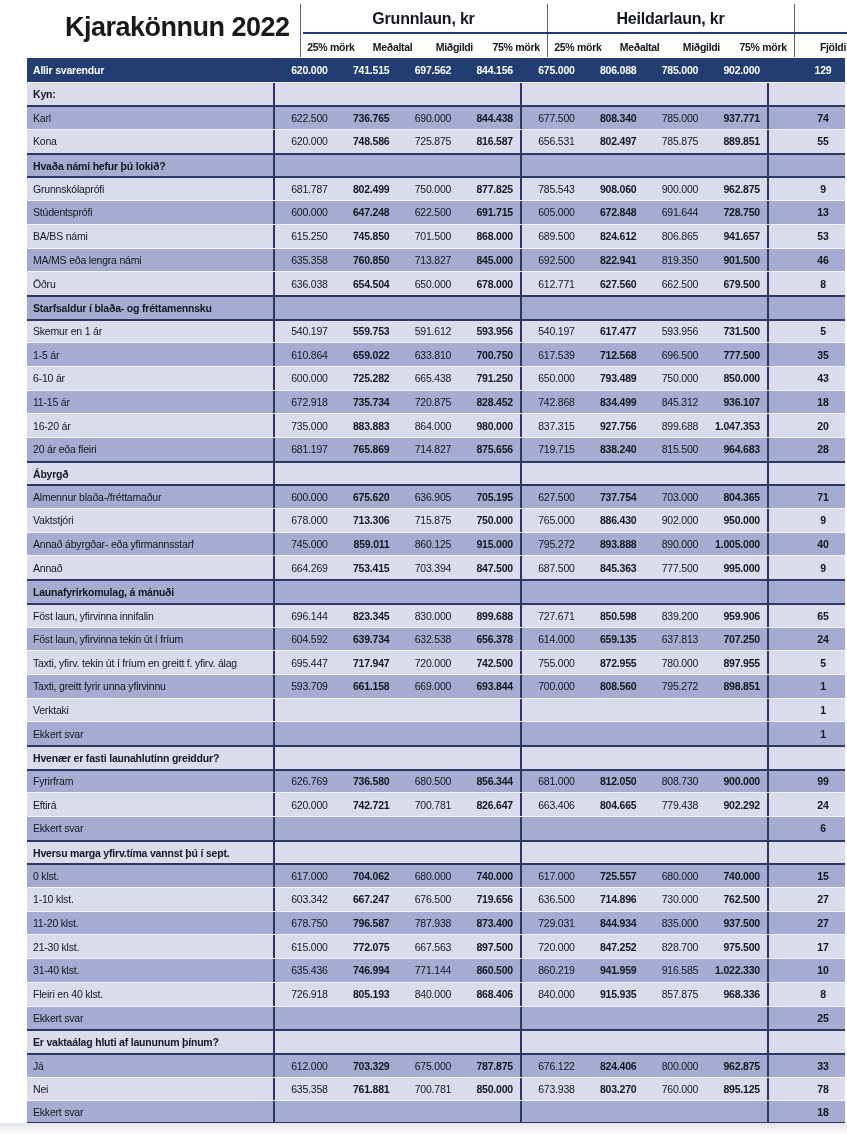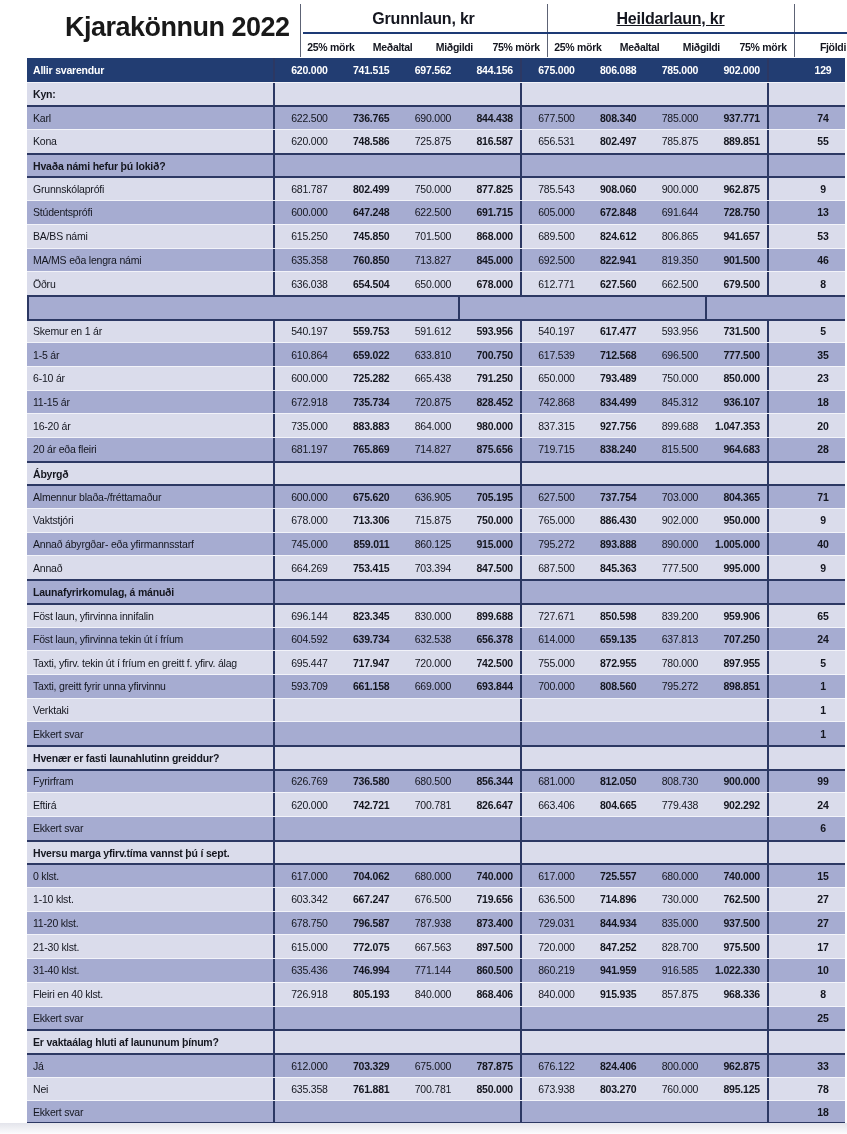--- a/index.html
+++ b/index.html
@@ -32,21 +32,21 @@
   .tick{position:absolute;top:4px;height:53px;width:1px;background:#5d6375;}
   .tick.t1{left:273px;}
   .tick.t2{left:520px;}
   .tick.t3{left:767px;}
   .hdr-rule{position:absolute;top:32px;left:276px;right:0;height:2px;background:var(--rule);}
   .group-title{
     position:absolute;top:10px;width:247px;text-align:center;
     font-size:16px;font-weight:bold;letter-spacing:-0.2px;white-space:nowrap;
   }
   .group-title.g1{left:273px;}
-  .group-title.g2{left:520px;text-decoration:underline;}
+  .group-title.g2{left:520px;}
   .subhdr{
     position:absolute;left:27px;top:37px;width:818px;height:20px;
     display:grid;grid-template-columns:246px repeat(8,61.75px) 78px;
     align-items:center;
   }
   .subhdr span{
     font-size:10.5px;font-weight:bold;text-align:center;
     letter-spacing:-0.3px;white-space:nowrap;
   }
   .subhdr .spacer{}
@@ -222,20 +222,21 @@
         <div class="cell val b">654.504</div>
         <div class="cell val">650.000</div>
         <div class="cell val b">678.000</div>
         <div class="cell val div-dark">612.771</div>
         <div class="cell val b">627.560</div>
         <div class="cell val">662.500</div>
         <div class="cell val b">679.500</div>
         <div class="cell cnt div-dark">8</div>
       </div>
       <div class="row shade-medium bt-dark">
+        <div class="cell lbl b">Starfsaldur í blaða- og fréttamennsku</div>
         <div class="cell val div-dark"></div>
         <div class="cell val b"></div>
         <div class="cell val"></div>
         <div class="cell val b"></div>
         <div class="cell val div-dark"></div>
         <div class="cell val b"></div>
         <div class="cell val"></div>
         <div class="cell val b"></div>
         <div class="cell cnt div-dark"></div>
       </div>
@@ -266,21 +267,21 @@
       <div class="row shade-light bt-light">
         <div class="cell lbl">6-10 ár</div>
         <div class="cell val div-dark">600.000</div>
         <div class="cell val b">725.282</div>
         <div class="cell val">665.438</div>
         <div class="cell val b">791.250</div>
         <div class="cell val div-dark">650.000</div>
         <div class="cell val b">793.489</div>
         <div class="cell val">750.000</div>
         <div class="cell val b">850.000</div>
-        <div class="cell cnt div-dark">23</div>
+        <div class="cell cnt div-dark">43</div>
       </div>
       <div class="row shade-medium bt-light">
         <div class="cell lbl">11-15 ár</div>
         <div class="cell val div-dark">672.918</div>
         <div class="cell val b">735.734</div>
         <div class="cell val">720.875</div>
         <div class="cell val b">828.452</div>
         <div class="cell val div-dark">742.868</div>
         <div class="cell val b">834.499</div>
         <div class="cell val">845.312</div>

